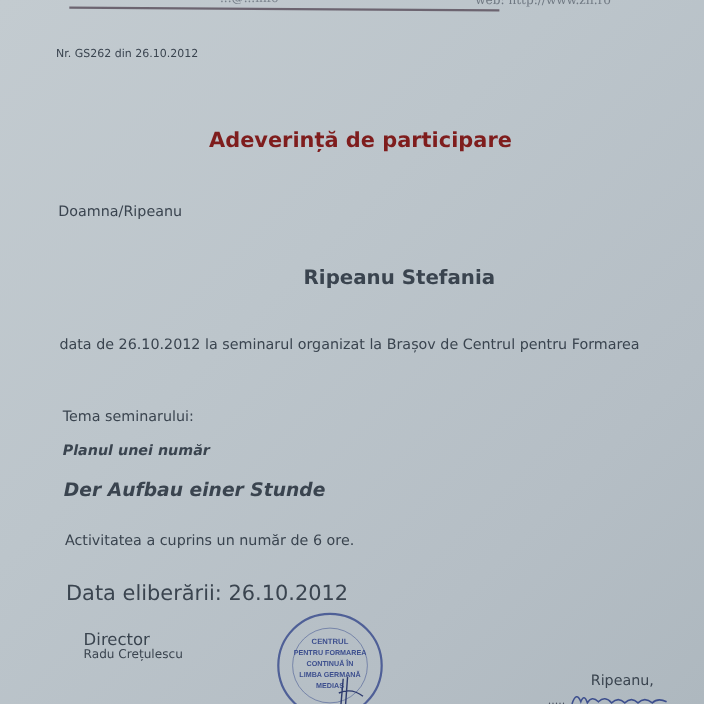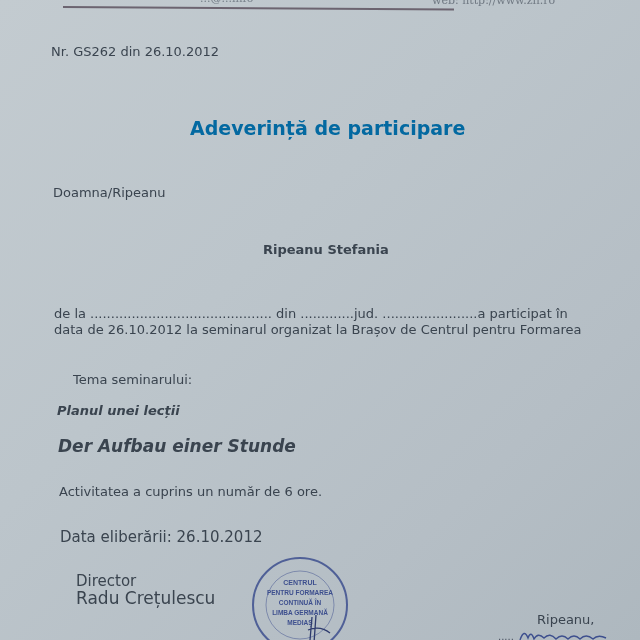--- a/index.html
+++ b/index.html
@@ -6,55 +6,54 @@
   body {
     width:640px; height:640px; overflow:hidden; position:relative;
     background: linear-gradient(135deg, #c3cbd0 0%, #bcc5cb 40%, #b5bec5 75%, #aeb8bf 100%);
     font-family: "DejaVu Sans", sans-serif;
     color:#3a444f;
   }
   .abs { position:absolute; white-space:nowrap; }
   .hdr-line { position:absolute; left:63px; top:6px; width:391px; height:2px; background:#6c6470; transform:rotate(0.35deg); transform-origin:left; }
   .hdr-left { position:absolute; left:200px; top:-8px; font-family:"DejaVu Serif", serif; font-size:11px; color:#77808a; }
   .hdr-web { position:absolute; left:432px; top:-6px; font-family:"DejaVu Serif", serif; font-size:11px; color:#6f7882; }
-  .nr { left:51px; top:44px; font-size:13px; color:#3b4550; }
-  .title { left:190px; top:117px; font-size:19px; font-weight:bold; color:#0369a1; }
+  .nr { left:51px; top:44px; font-size:10px; color:#3b4550; }
+  .title { left:190px; top:117px; font-size:19px; font-weight:bold; color:#7f1d1d; }
   .salut { left:53px; top:185px; font-size:13px; }
-  .name { left:263px; top:242px; font-size:13px; font-weight:bold; }
+  .name { left:276px; top:242px; font-size:18px; font-weight:bold; }
   .para { left:54px; top:306px; font-size:13px; line-height:16px; }
-  .tema { left:73px; top:372px; font-size:13px; }
+  .tema { left:57px; top:372px; font-size:13px; }
   .t1 { left:57px; top:403px; font-size:13px; font-weight:bold; font-style:italic; }
   .t2 { left:58px; top:436px; font-size:17px; font-weight:bold; font-style:italic; }
   .act { left:59px; top:484px; font-size:13px; }
-  .data { left:60px; top:528px; font-size:15px;text-align:right; }
+  .data { left:60px; top:528px; font-size:19px;text-align:right; }
   .dir { left:76px; top:572px; font-size:15px; }
-  .dirn { left:76px; top:588px; font-size:17px;text-align:center; }
+  .dirn { left:76px; top:588px; font-size:11px;text-align:center; }
   .stamp { position:absolute; left:250px; top:555px; width:100px; height:100px; }
   .form { left:537px; top:612px; font-size:13px; }
   .sig { position:absolute; left:498px; top:624px; width:150px; height:20px; }
 </style>
 </head>
 <body>
 
 <div class="hdr-left">...@...info</div>
 <div class="hdr-web">web: http://www.zfl.ro</div>
 <div class="hdr-line"></div>
 
 <div class="abs nr">Nr. GS262 din 26.10.2012</div>
 <div class="abs title">Adeverință de participare</div>
 <div class="abs salut">Doamna/Ripeanu</div>
 <div class="abs name">Ripeanu Stefania</div>
 
 <div class="abs para">
-  <div>de la ............................................ din .............jud. .......................a participat în</div>
   <div>data de 26.10.2012 la seminarul organizat la Brașov de Centrul pentru Formarea</div>
 </div>
 
 <div class="abs tema">Tema seminarului:</div>
-<div class="abs t1">Planul unei lecții</div>
+<div class="abs t1">Planul unei număr</div>
 <div class="abs t2">Der Aufbau einer Stunde</div>
 <div class="abs act">Activitatea a cuprins un număr de 6 ore.</div>
 <div class="abs data">Data eliberării: 26.10.2012</div>
 <div class="abs dir">Director</div>
 <div class="abs dirn">Radu Crețulescu</div>
 
 <svg class="stamp" viewBox="0 0 100 100">
   <circle cx="50" cy="50" r="47" fill="none" stroke="#3d4f8e" stroke-width="2" opacity="0.85"></circle>
   <circle cx="50" cy="50" r="34" fill="none" stroke="#3d4f8e" stroke-width="0.8" opacity="0.6"></circle>
   <text x="50" y="30" font-size="7" font-weight="bold" text-anchor="middle" fill="#3d4f8e" font-family="Liberation Sans, sans-serif">CENTRUL</text>

